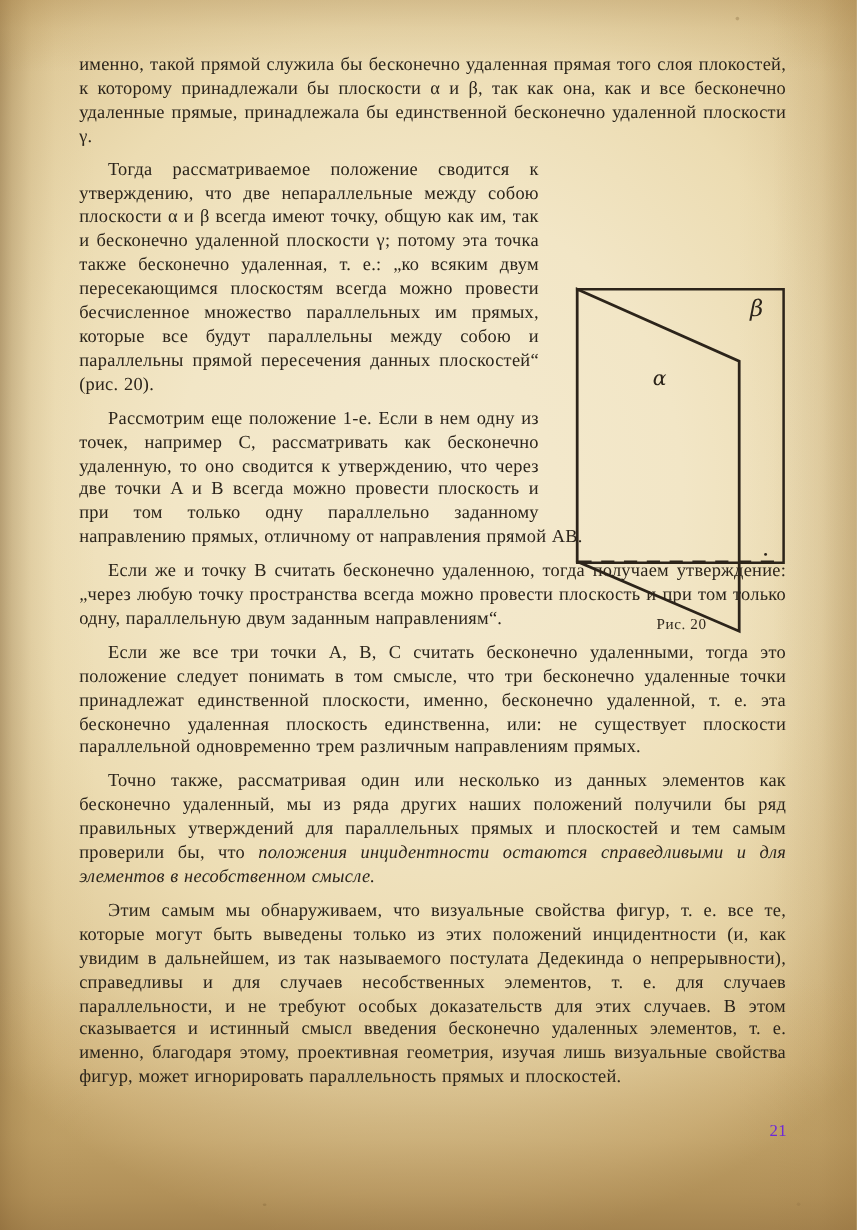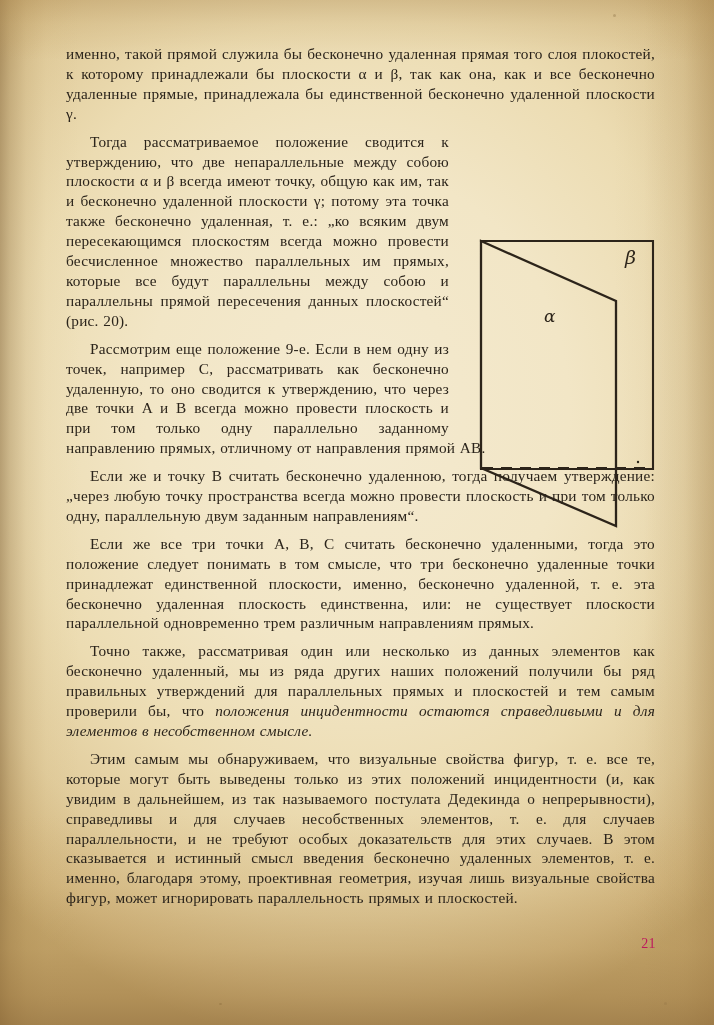--- a/index.html
+++ b/index.html
@@ -125,21 +125,21 @@
     color: #30281d;
   }
 
   
   .folio {
     position: absolute;
     right: 58px;
     top: 936px;
     font-size: 14px;
     letter-spacing: 0.4px;
-    color: #be185d;
+    color: #6d28d9;
   }
 
   
   .ink-soft { filter: blur(0.16px); }
 </style>
 </head>
 <body>
 
 <div id="page">
 
@@ -160,21 +160,21 @@
       <span class="fig-float" style="height:0;width:0;margin:0;"></span>
       <span>именно, такой прямой служила бы бесконечно удаленная прямая того слоя плокостей, к которому принадлежали бы плоскости α и β, так как она, как и все бесконечно удаленные прямые, принадлежала бы единственной бесконечно удаленной плоскости γ.</span>
     </p>
 
     <p class="para indent">
       <span class="fig-float"></span>
       <span>Тогда рассматриваемое положение сводится к утверждению, что две непараллельные между собою плоскости α и β всегда имеют точку, общую как им, так и бесконечно удаленной плоскости γ; потому эта точка также бесконечно удаленная, т. е.: „ко всяким двум пересекающимся плоскостям всегда можно провести бесчисленное множество параллельных им прямых, которые все будут параллельны между собою и параллельны прямой пересечения данных плоскостей“ (рис. 20).</span>
     </p>
 
     <p class="para indent">
-      <span>Рассмотрим еще положение 9-е. Если в нем одну из точек, например C, рассматривать как бесконечно удаленную, то оно сводится к утверждению, что через две точки A и B всегда можно провести плоскость и при том только одну параллельно заданному направлению прямых, отличному от направления прямой AB.</span>
+      <span>Рассмотрим еще положение 1-е. Если в нем одну из точек, например C, рассматривать как бесконечно удаленную, то оно сводится к утверждению, что через две точки A и B всегда можно провести плоскость и при том только одну параллельно заданному направлению прямых, отличному от направления прямой AB.</span>
     </p>
 
     <p class="para indent">
       <span>Если же и точку B считать бесконечно удаленною, тогда получаем утверждение: „через любую точку пространства всегда можно провести плоскость и при том только одну, параллельную двум заданным направлениям“.</span>
     </p>
 
     <p class="para indent">
       <span>Если же все три точки A, B, C считать бесконечно удаленными, тогда это положение следует понимать в том смысле, что три бесконечно удаленные точки принадлежат единственной плоскости, именно, бесконечно удаленной, т. е. эта бесконечно удаленная плоскость единственна, или: не существует плоскости параллельной одновременно трем различным направлениям прямых.</span>
     </p>
 
@@ -203,16 +203,17 @@
         <line x1="14" y1="236" x2="184" y2="236" stroke="#2c241a" stroke-width="2" stroke-dasharray="11 8"></line>
       </g>
 
       <circle cx="170" cy="230" r="1.2" fill="#2c241a"></circle>
     </svg>
 
     <div style="position:absolute;left:76px;top:74px;font-size:17px;font-style:italic;color:#2c241a;font-family:'DejaVu Serif',serif;">α</div>
     <div style="position:absolute;left:157px;top:14px;font-size:19px;font-style:italic;color:#2c241a;font-family:'DejaVu Serif',serif;">β</div>
   </div>
 
+  <div class="fig-caption ink-soft">Рис. 20</div>
 
   <div class="folio ink-soft">21</div>
 
 </div>
 
 </body></html>

